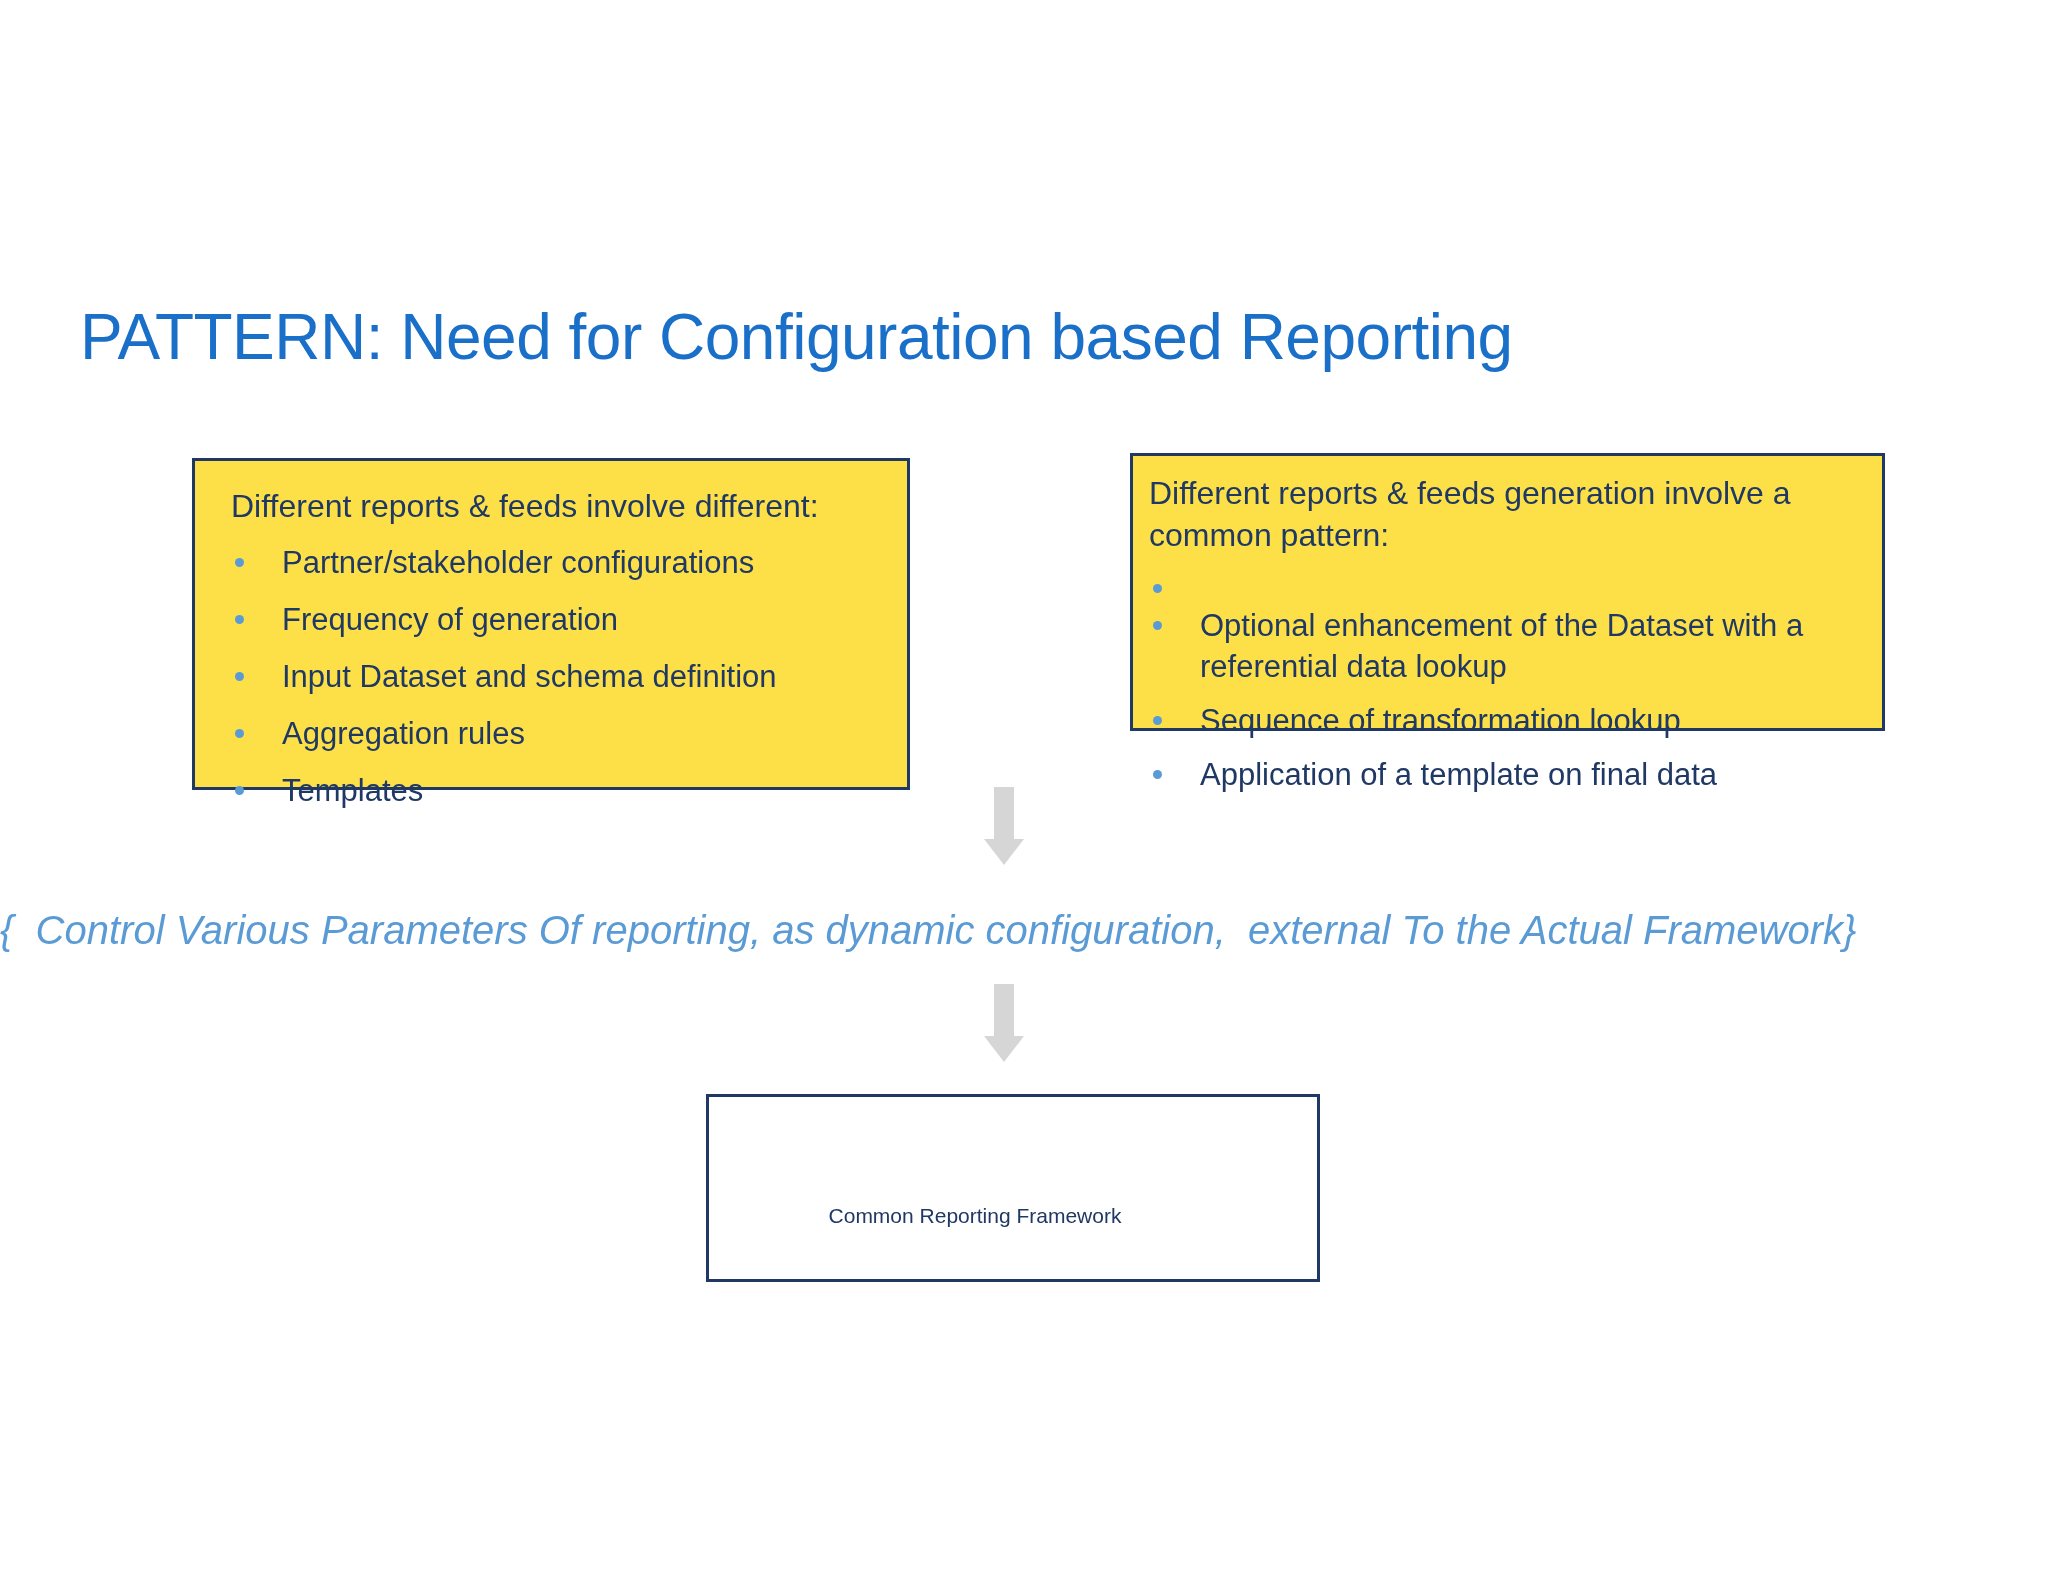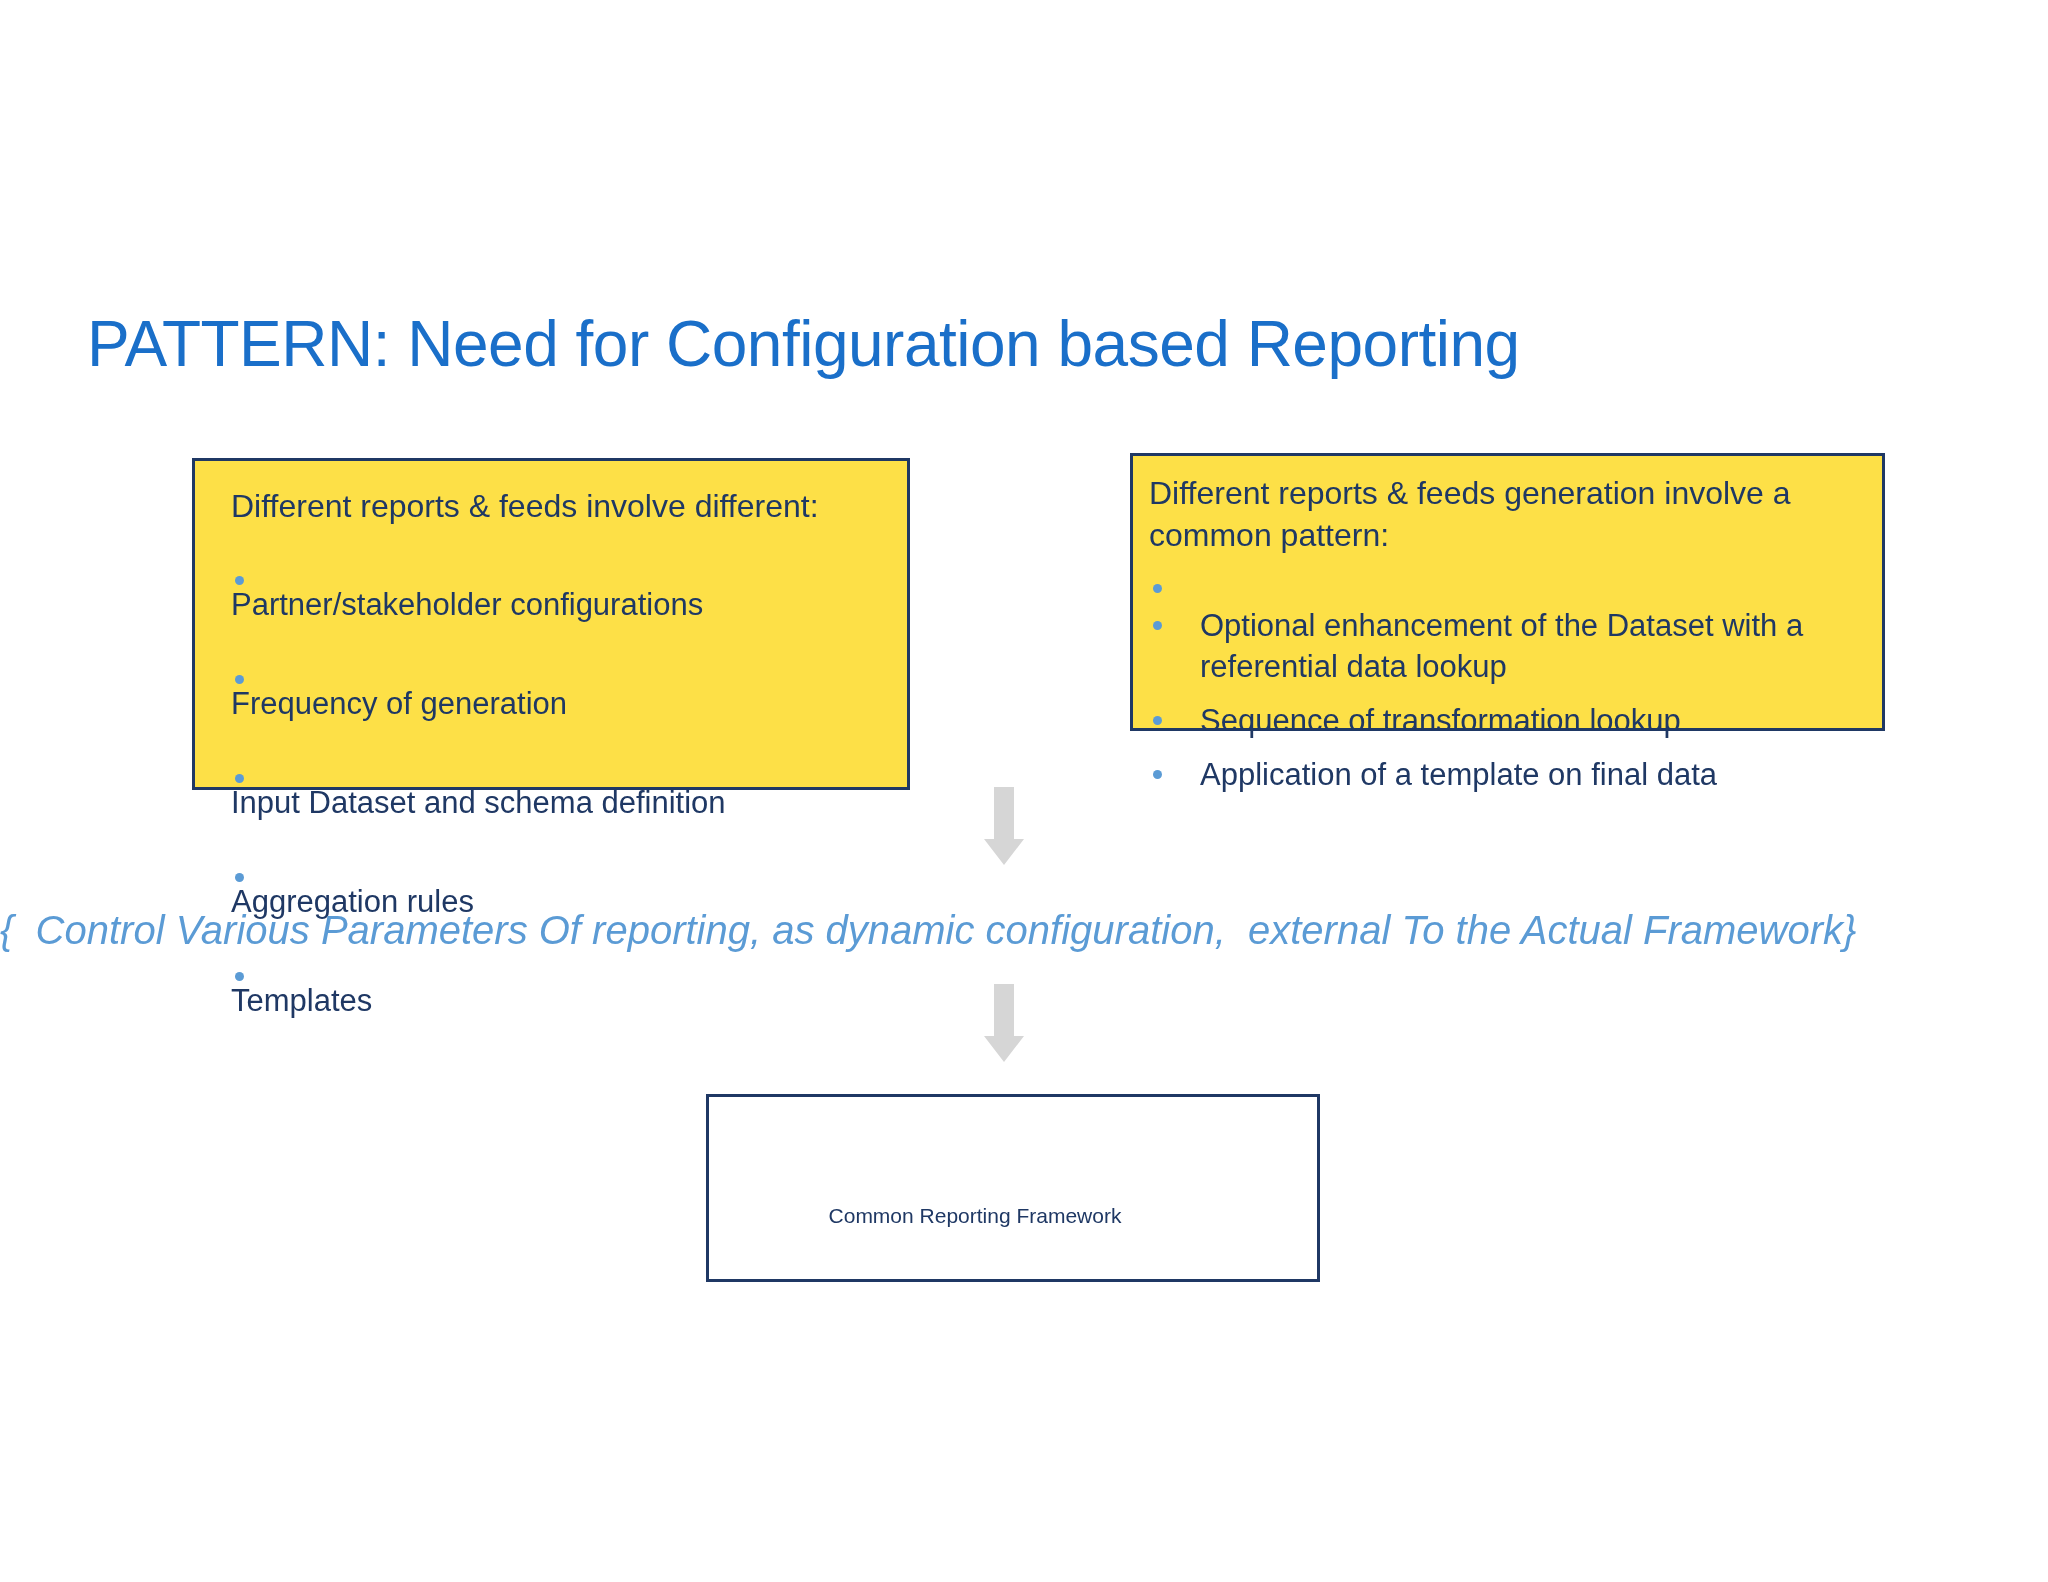--- a/index.html
+++ b/index.html
@@ -56,21 +56,21 @@
     margin-top: 12px;
   }
   ul.bullet-list li {
     display: flex;
     align-items: flex-start;
     margin-top: 13px;
     font-size: 31px;
     line-height: 1.32;
     color: var(--body-navy, #1f3864);
   }
-  .box-left ul.bullet-list li { margin-top: 34px; flex-direction: column; }
+  .box-left ul.bullet-list li { margin-top: 16px; }
   .bullet-dot {
     width: 9px;
     height: 9px;
     border-radius: 50%;
     background: var(--accent-light-blue, #5b9bd5);
     flex: 0 0 9px;
     margin: 15px 38px 0 4px;
   }
   .flow-arrow {
     position: absolute;
@@ -108,21 +108,21 @@
   }
   .framework-label {
     font-size: 21px;
     color: var(--body-navy, #1f3864);
     white-space: nowrap;
   }
 </style>
 </head>
 <body style="--title-blue: #1A6FC9; --body-navy: #1F3864; --accent-light-blue: #5B9BD5; --arrow-gray: #D6D6D6; --background: #FFFFFF;">
 
-<h1 class="slide-title" style="font-weight:normal;margin:7px;">PATTERN: Need for Configuration based Reporting</h1>
+<h1 class="slide-title" style="font-weight:normal;margin:0;">PATTERN: Need for Configuration based Reporting</h1>
 
 <div class="info-box box-left">
   <div class="box-heading">Different reports &amp; feeds involve different:</div>
   <ul class="bullet-list">
       <li>
       <span class="bullet-dot"></span>
       <span>Partner/stakeholder configurations</span>
     </li>
       <li>
       <span class="bullet-dot"></span>

